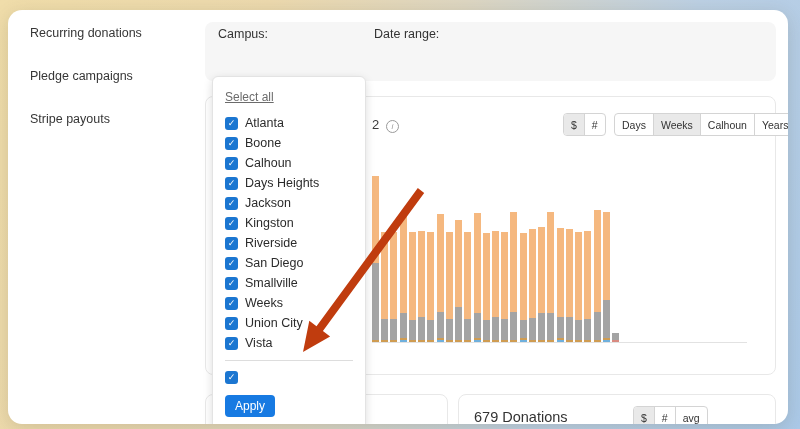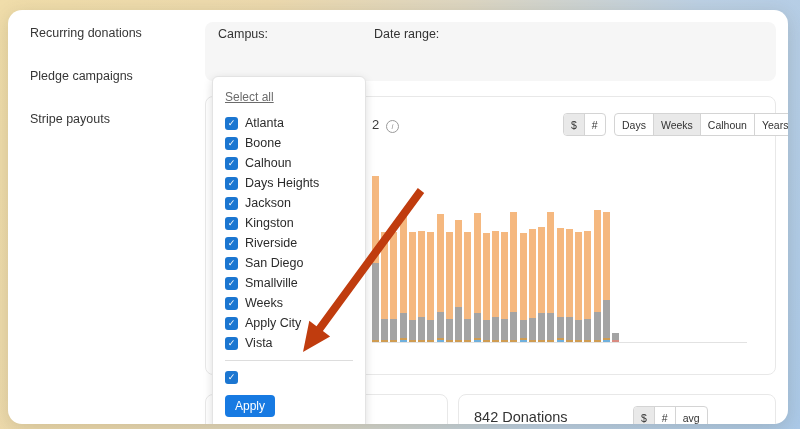--- a/index.html
+++ b/index.html
@@ -229,21 +229,21 @@
             <div style="height: 7px; background: rgb(164, 164, 164);"></div>
           </div>
         </div>
       <div id="ticks"></div>
     </div>
 
     <div class="card" style="left:197px;top:384px;width:243px;height:42px;border-radius:8px 8px 0 0">
       <div class="stat-title">26 Donors</div>
     </div>
     <div class="card" style="left:450px;top:384px;width:318px;height:42px;border-radius:8px 8px 0 0">
-      <div class="stat-title">842 Donations</div>
+      <div class="stat-title">679 Donations</div>
       <div class="toggle" style="left:174px;top:11px" id="stats-toggle">
           <div class="cell sel">$</div>
           <div class="cell">#</div>
           <div class="cell">avg</div>
         </div>
     </div>
 
     <div class="dropdown">
       <span class="select-all">Select all</span>
       <div id="campus-list">
@@ -282,21 +282,21 @@
           <div class="chk-item">
             <span class="chk" style="background: rgb(27, 118, 209);">✓</span>
             <span class="chk-label">Smallville</span>
           </div>
           <div class="chk-item">
             <span class="chk" style="background: rgb(27, 118, 209);">✓</span>
             <span class="chk-label">Weeks</span>
           </div>
           <div class="chk-item">
             <span class="chk" style="background: rgb(27, 118, 209);">✓</span>
-            <span class="chk-label">Apply City</span>
+            <span class="chk-label">Union City</span>
           </div>
           <div class="chk-item">
             <span class="chk" style="background: rgb(27, 118, 209);">✓</span>
             <span class="chk-label">Vista</span>
           </div>
         </div>
       <div class="dd-divider"></div>
       <div class="chk-item">
         <span class="chk">✓</span>
       </div>

